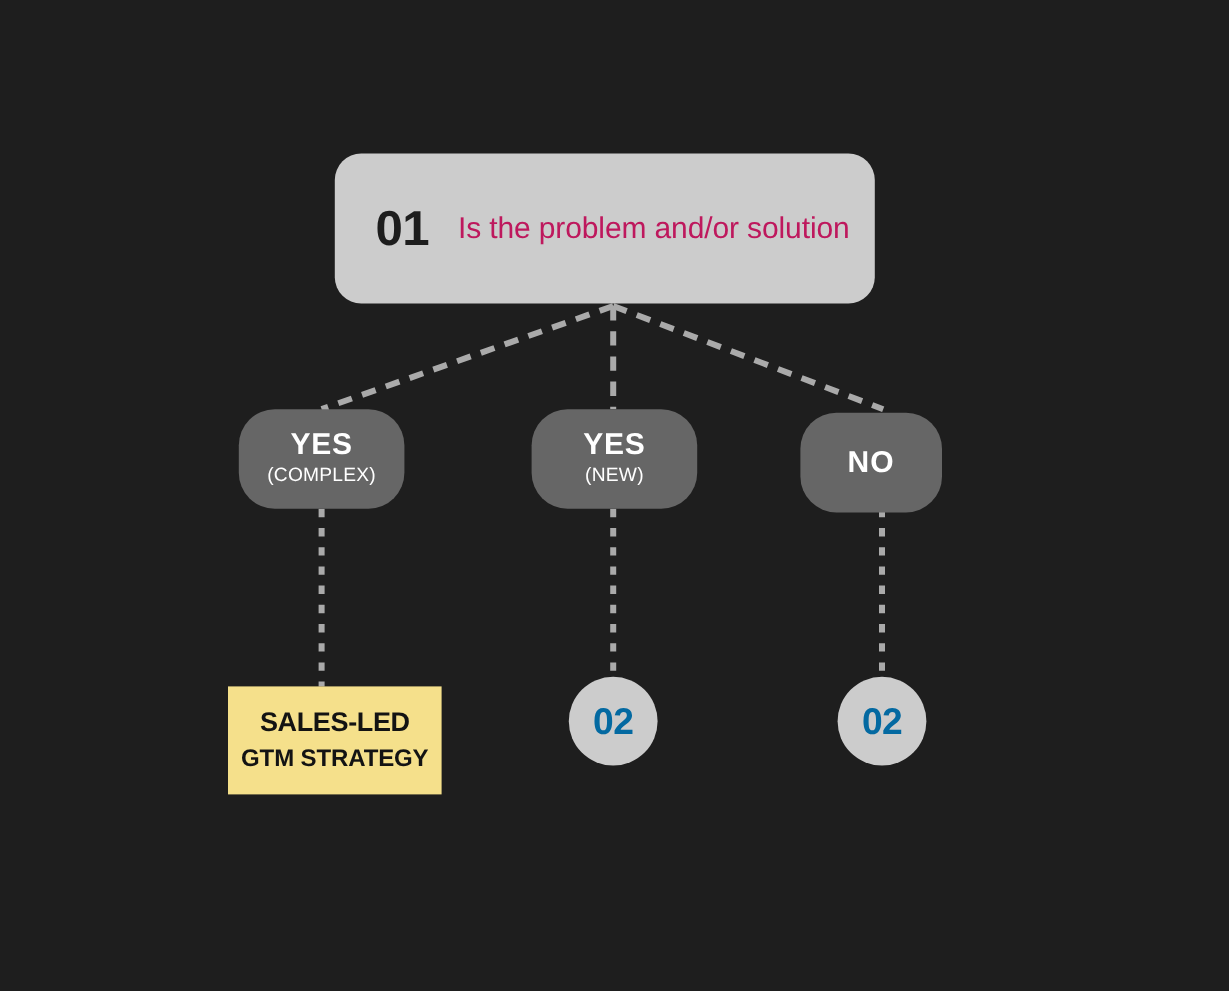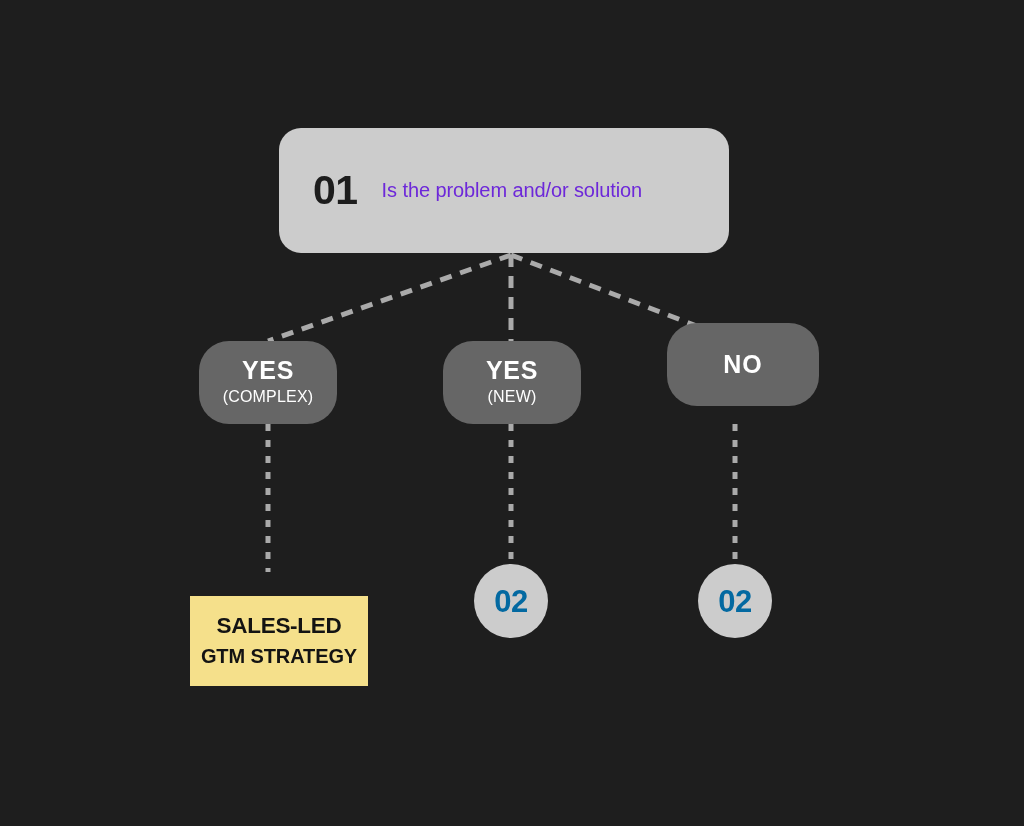--- a/index.html
+++ b/index.html
@@ -47,23 +47,23 @@
   }
   .question-number {
     font-size: 41px;
     font-weight: 900;
     color: #1d1d1d;
     letter-spacing: -0.5px;
     margin-right: 24px;
     line-height: 1;
   }
   .question-text {
-    font-size: 20px;
+    font-size: 25px;
     font-weight: 500;
-    color: #6d28d9;
+    color: #be185d;
     line-height: 1.33;
     letter-spacing: -0.1px;
   }
 
   
   .node {
     position: absolute;
     background: #666666;
     border-radius: 30px;
     display: flex;
@@ -87,29 +87,29 @@
     line-height: 1.3;
     margin-top: 3px;
   }
   .node-yes-complex {
     left: 199px;  top: 341px;  width: 138px; height: 83px;
   }
   .node-yes-new {
     left: 443px;  top: 341px;  width: 138px; height: 83px;
   }
   .node-no {
-    left: 667px;  top: 323px;  width: 152px; height: 83px;
+    left: 667px;  top: 344px;  width: 118px; height: 83px;
   }
   .node-no .node-main { letter-spacing: 1px; }
 
   
   .outcome-box {
     position: absolute;
     left: 190px;
-    top: 596px;
+    top: 572px;
     width: 178px;
     height: 90px;
     background: #f5e08b;
     display: flex;
     flex-direction: column;
     align-items: center;
     justify-content: center;
   }
   .outcome-title {
     font-size: 22.5px;

